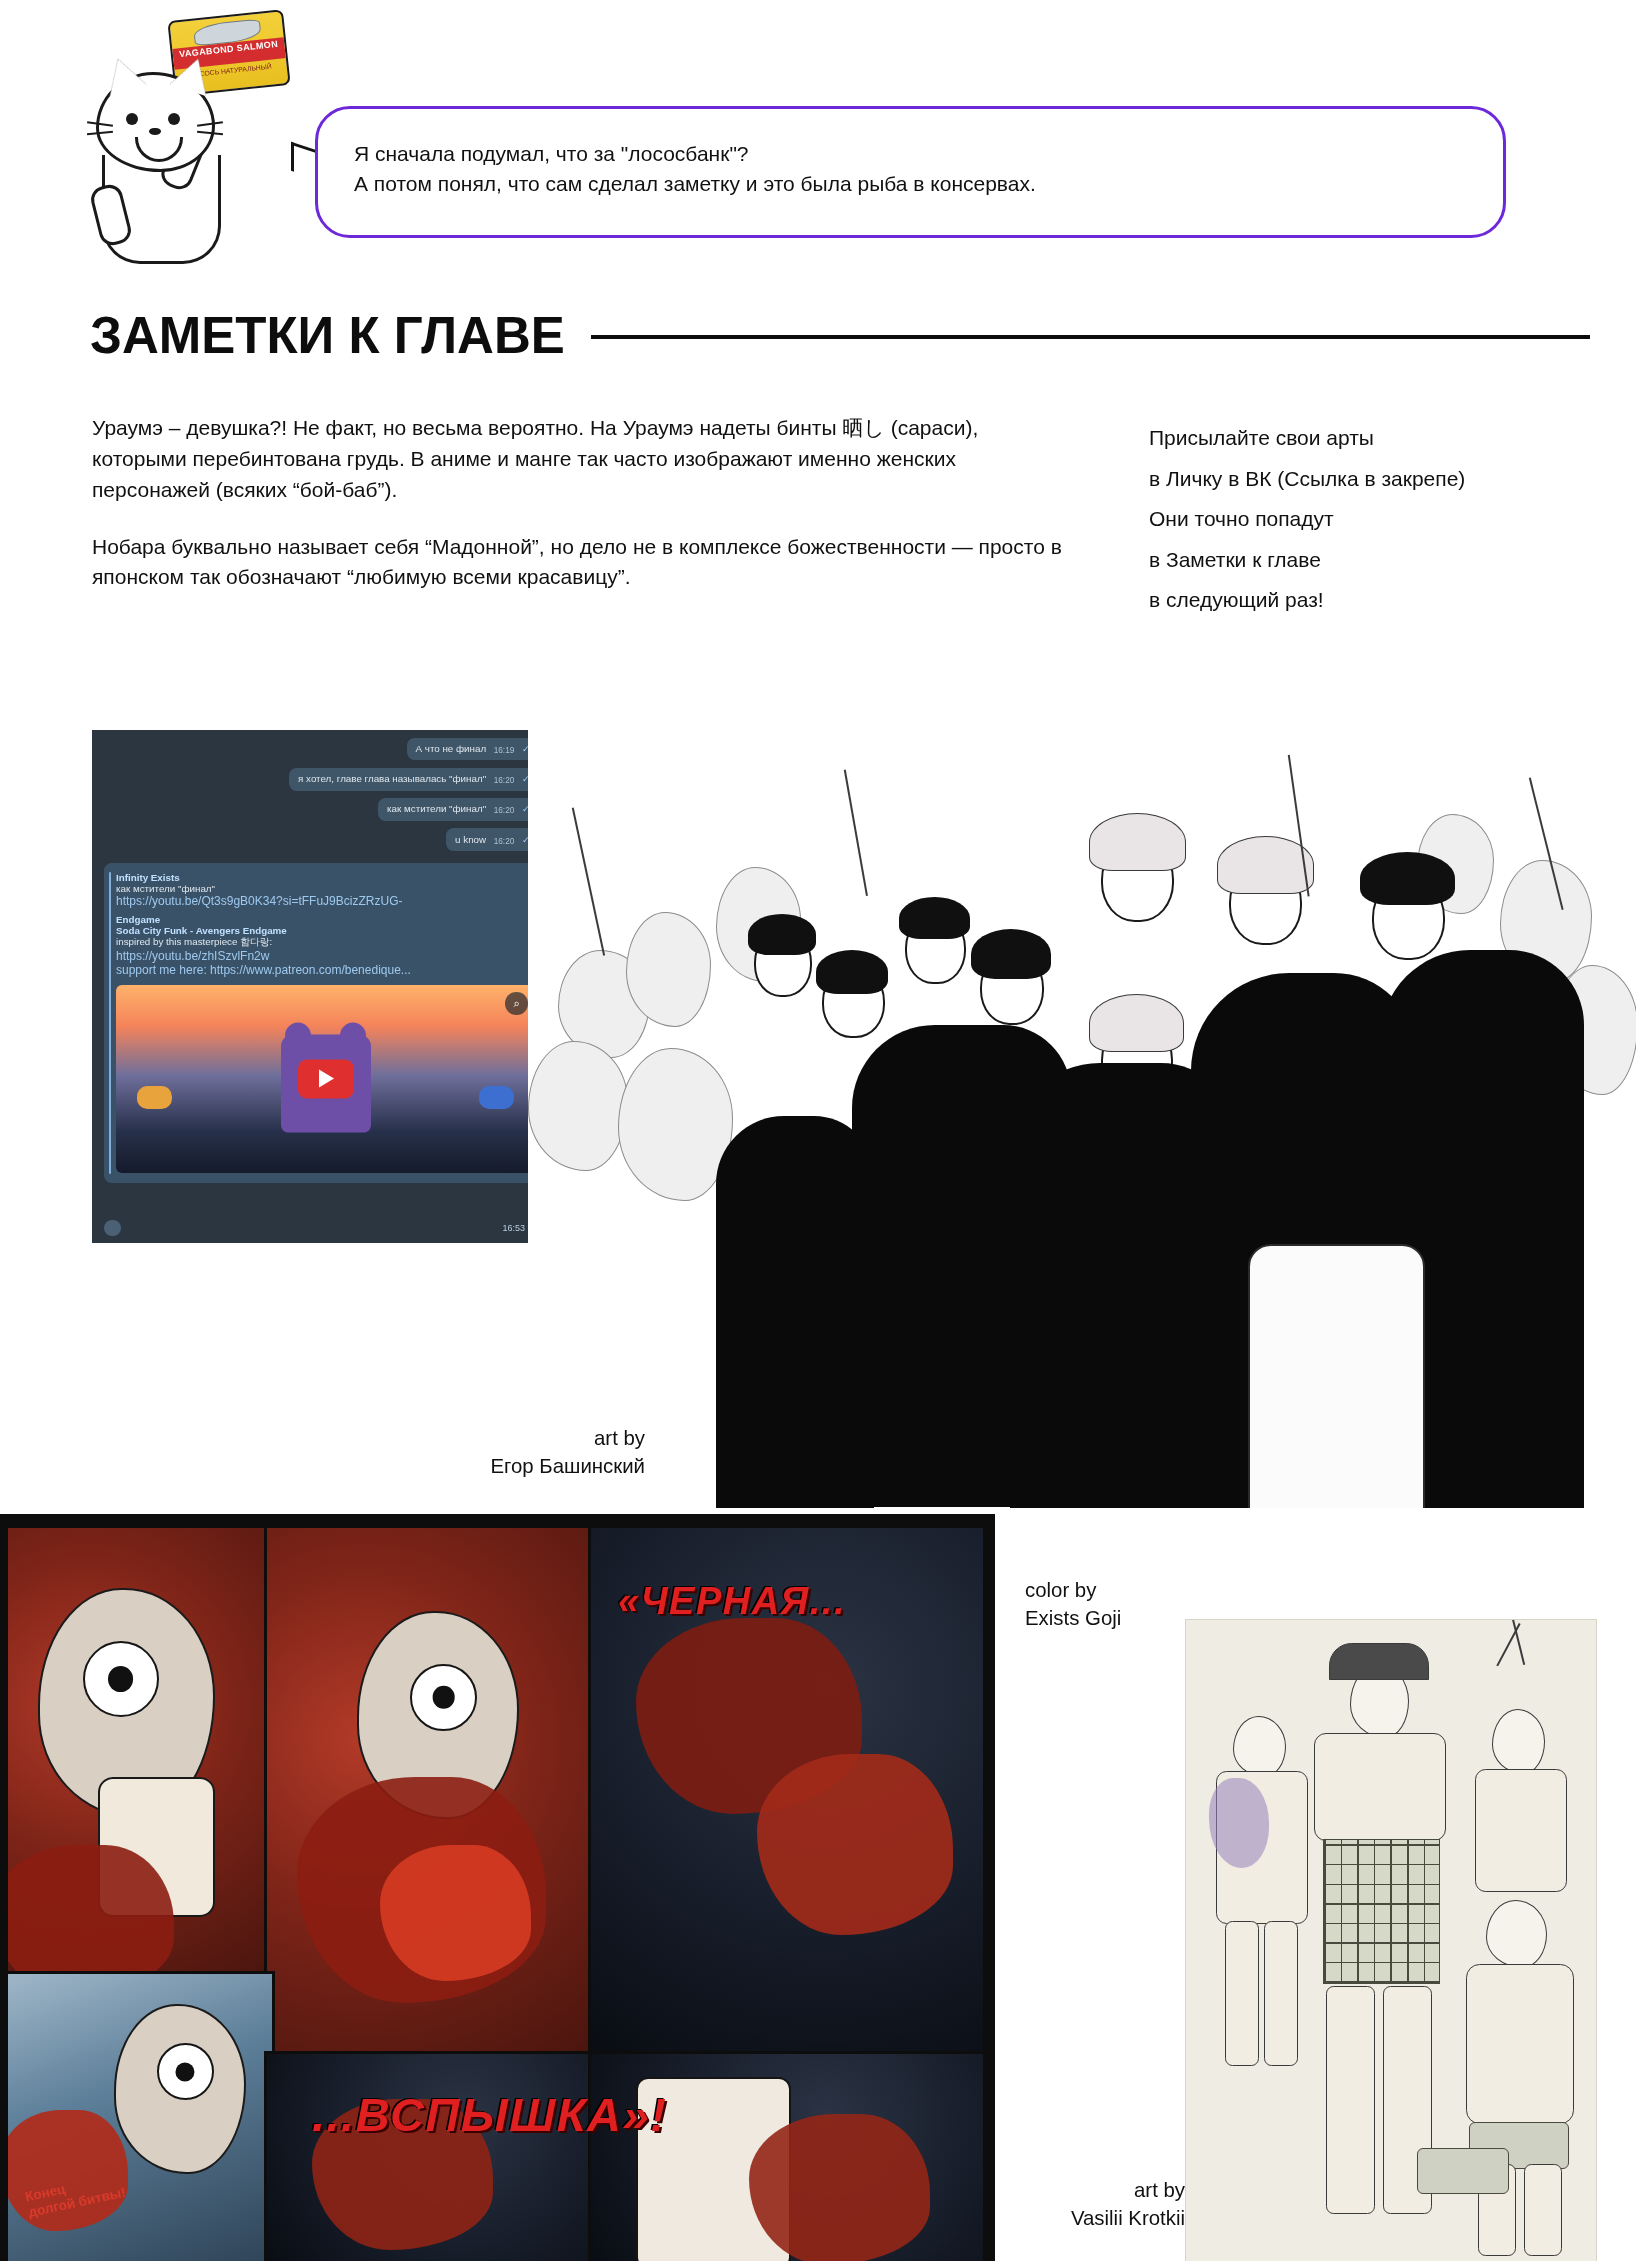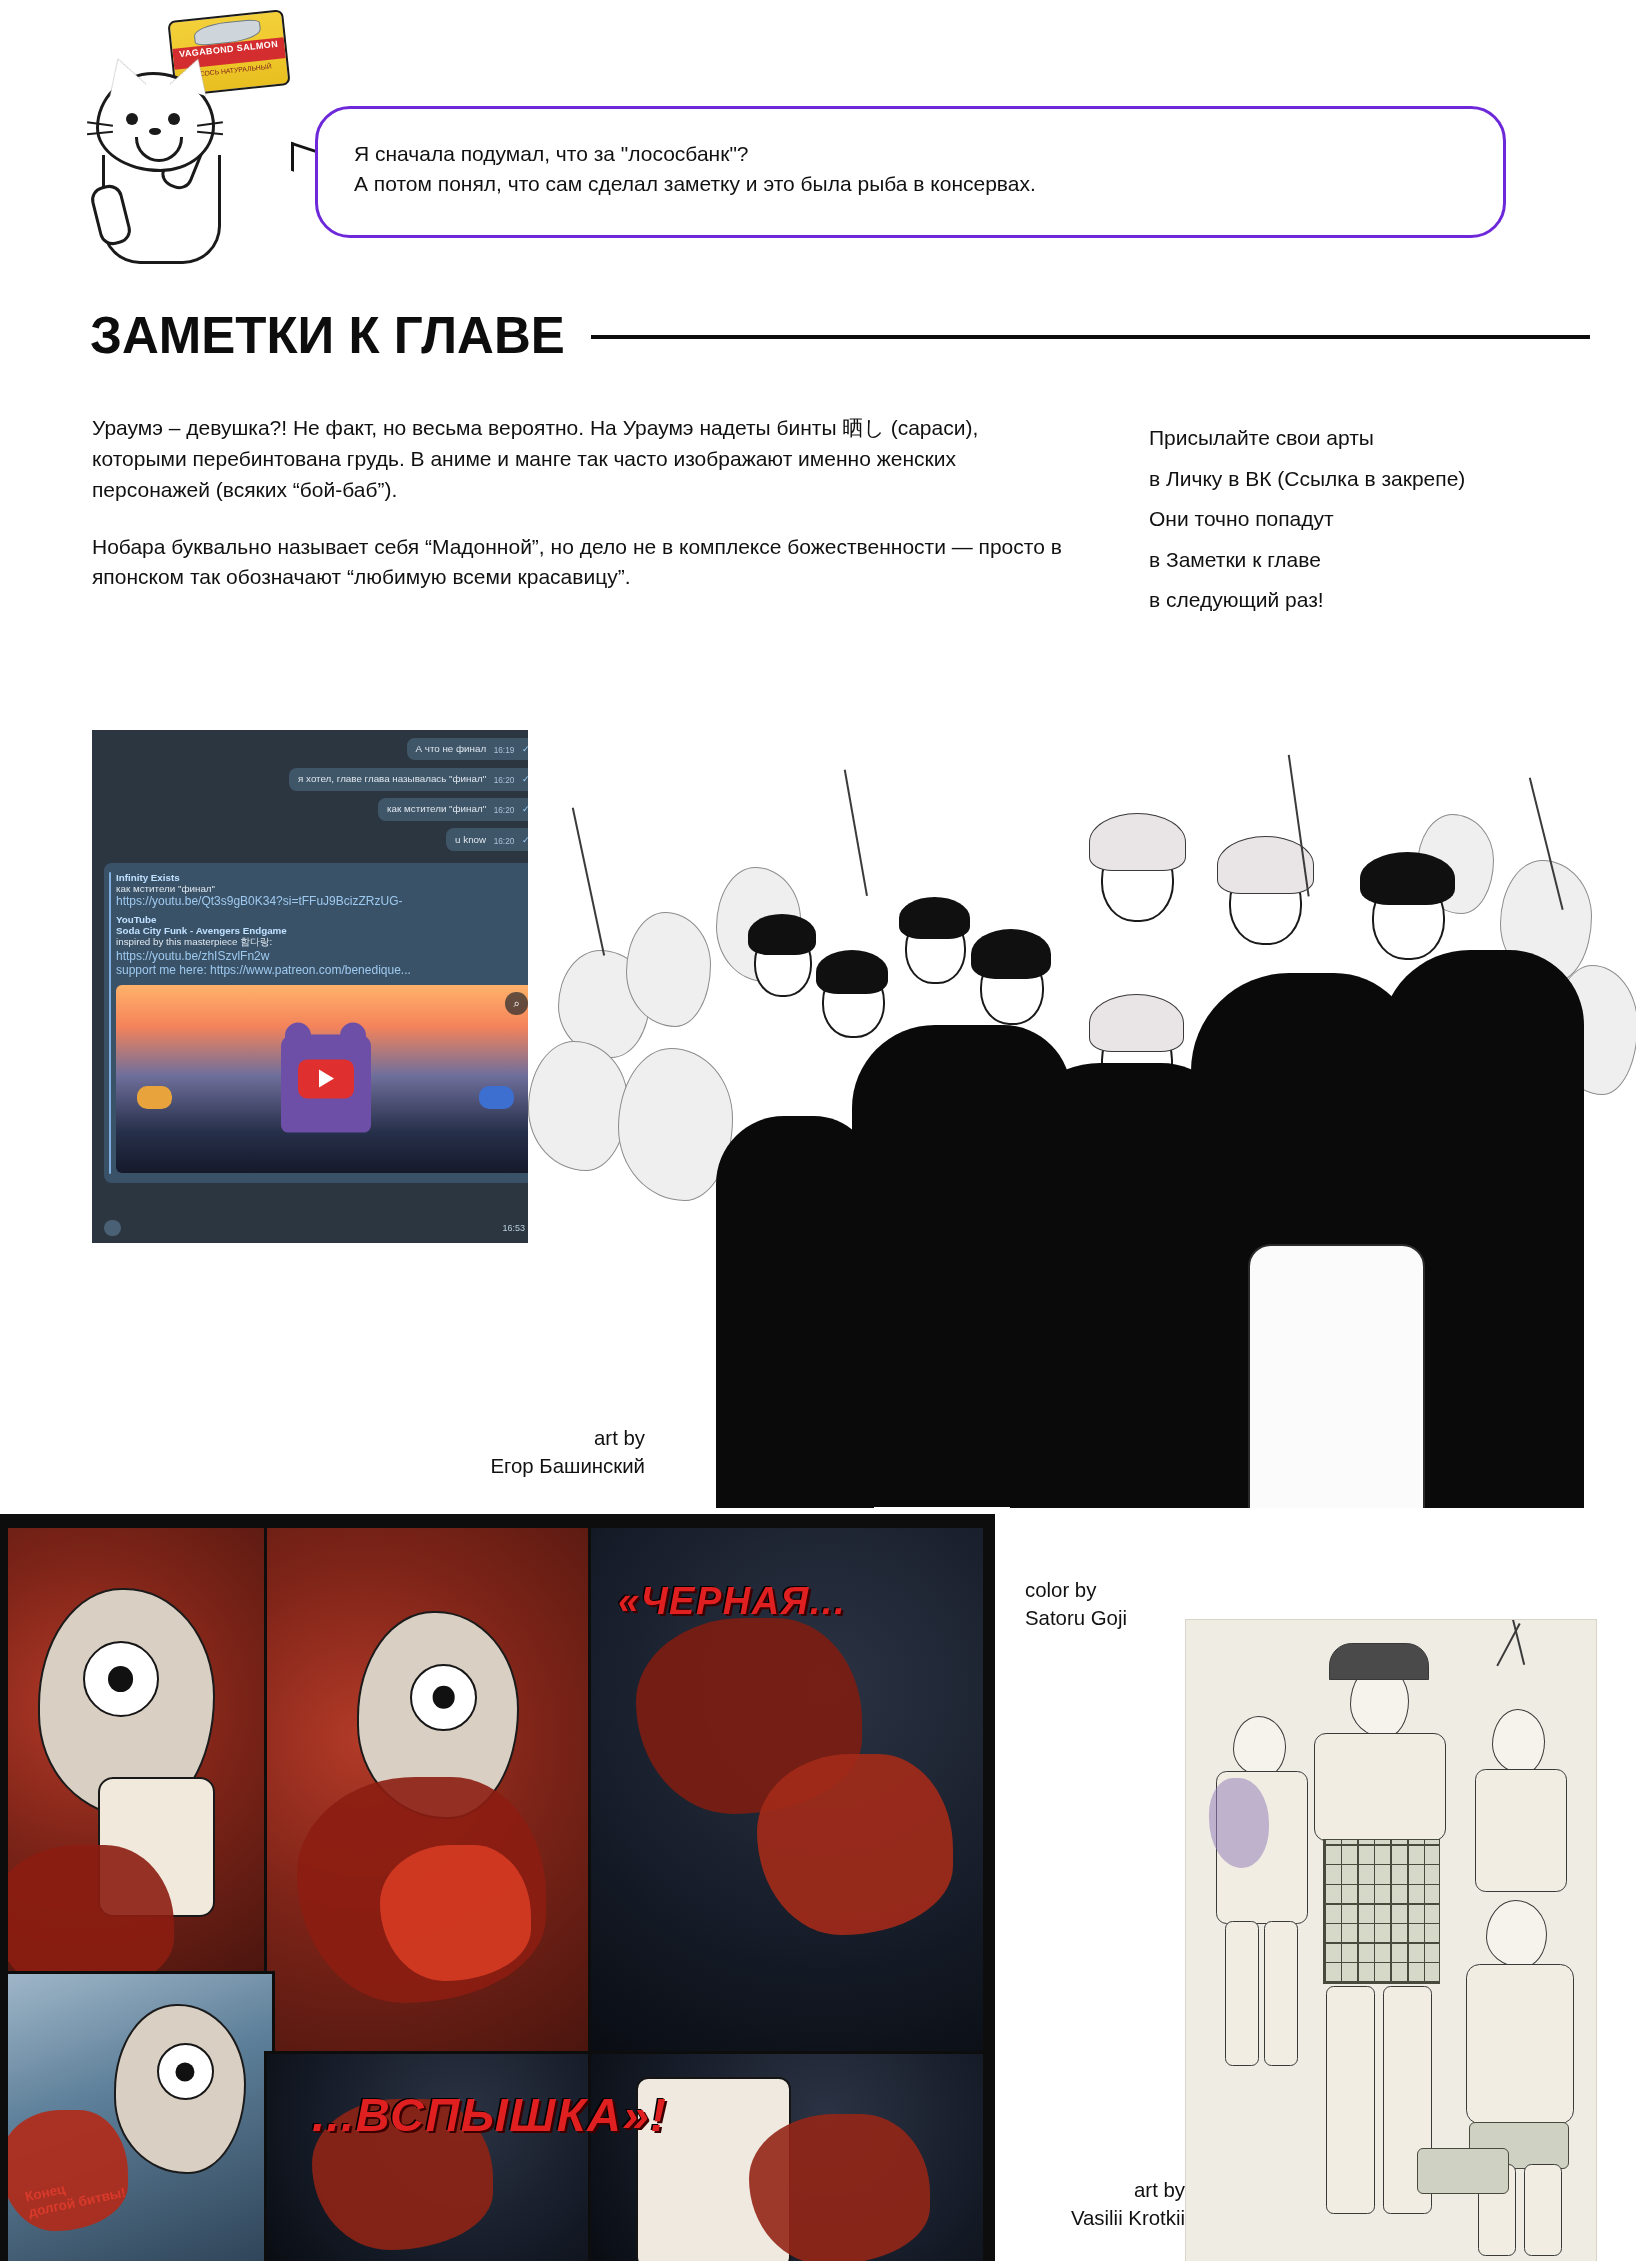--- a/index.html
+++ b/index.html
@@ -663,21 +663,21 @@
       <span>u know</span>
       <span class="tg-time">16:20</span>
       <span class="tg-check">✓✓</span>
     </div>
   </div>
 
   <div class="tg-link-card">
     <div class="tg-strong">Infinity Exists</div>
     <div>как мстители "финал"</div>
     <div class="tg-url">https://youtu.be/Qt3s9gB0K34?si=tFFuJ9BcizZRzUG-</div>
-    <div class="tg-strong" style="margin-top:6px;">YouTube</div>
+    <div class="tg-strong" style="margin-top:6px;">Endgame</div>
     <div class="tg-strong">Soda City Funk - Avengers Endgame</div>
     <div>inspired by this masterpiece 함다랑:</div>
     <div class="tg-url">https://youtu.be/zhISzvlFn2w</div>
     <div class="tg-url">support me here: https://www.patreon.com/benedique...</div>
 
     <div class="tg-preview">
       <div class="tg-bear"></div>
       <div class="tg-glove l"></div>
       <div class="tg-glove r"></div>
       <div class="tg-play"></div>
@@ -786,21 +786,21 @@
     <div style="position:absolute;left:45px;top:22.6px;width:151px;height:188px;background:#efe9df;border:2.3px solid #151515;border-radius:12px;"></div>
     <div class="mg-splat" style="left:158px;top:60px; width:181px; height:151px; background:#932617;"></div>
   </div>
 
   <div class="mg-sfx" style="left:618px; top:66px; font-size:38px;">«ЧЕРНАЯ...</div>
   <div class="mg-sfx" style="left:312px; top:573px; font-size:47px;font-style:italic;">...ВСПЫШКА»!</div>
 </div>
 
 <div id="color-credit">
   <div>color by</div>
-  <div>Satoru Goji</div>
+  <div>Exists Goji</div>
 </div>
 
 <div id="sketch-art">
 
   <div class="sk-fig">
     <div class="sk-head" style="left:47px; top:96px; width:51px; height:59px;"></div>
     <div class="sk-body" style="left:30px; top:151px; width:90px; height:151px; border-radius:10.6px;"></div>
     <div class="sk-purple" style="left:22.6px; top:158px; width:60px; height:90px;"></div>
     <div class="sk-body" style="left:39px; top:301px; width:32px; height:143px; border-radius:7.5px;"></div>
     <div class="sk-body" style="left:78px; top:301px; width:32px; height:143px; border-radius:7.5px;"></div>

